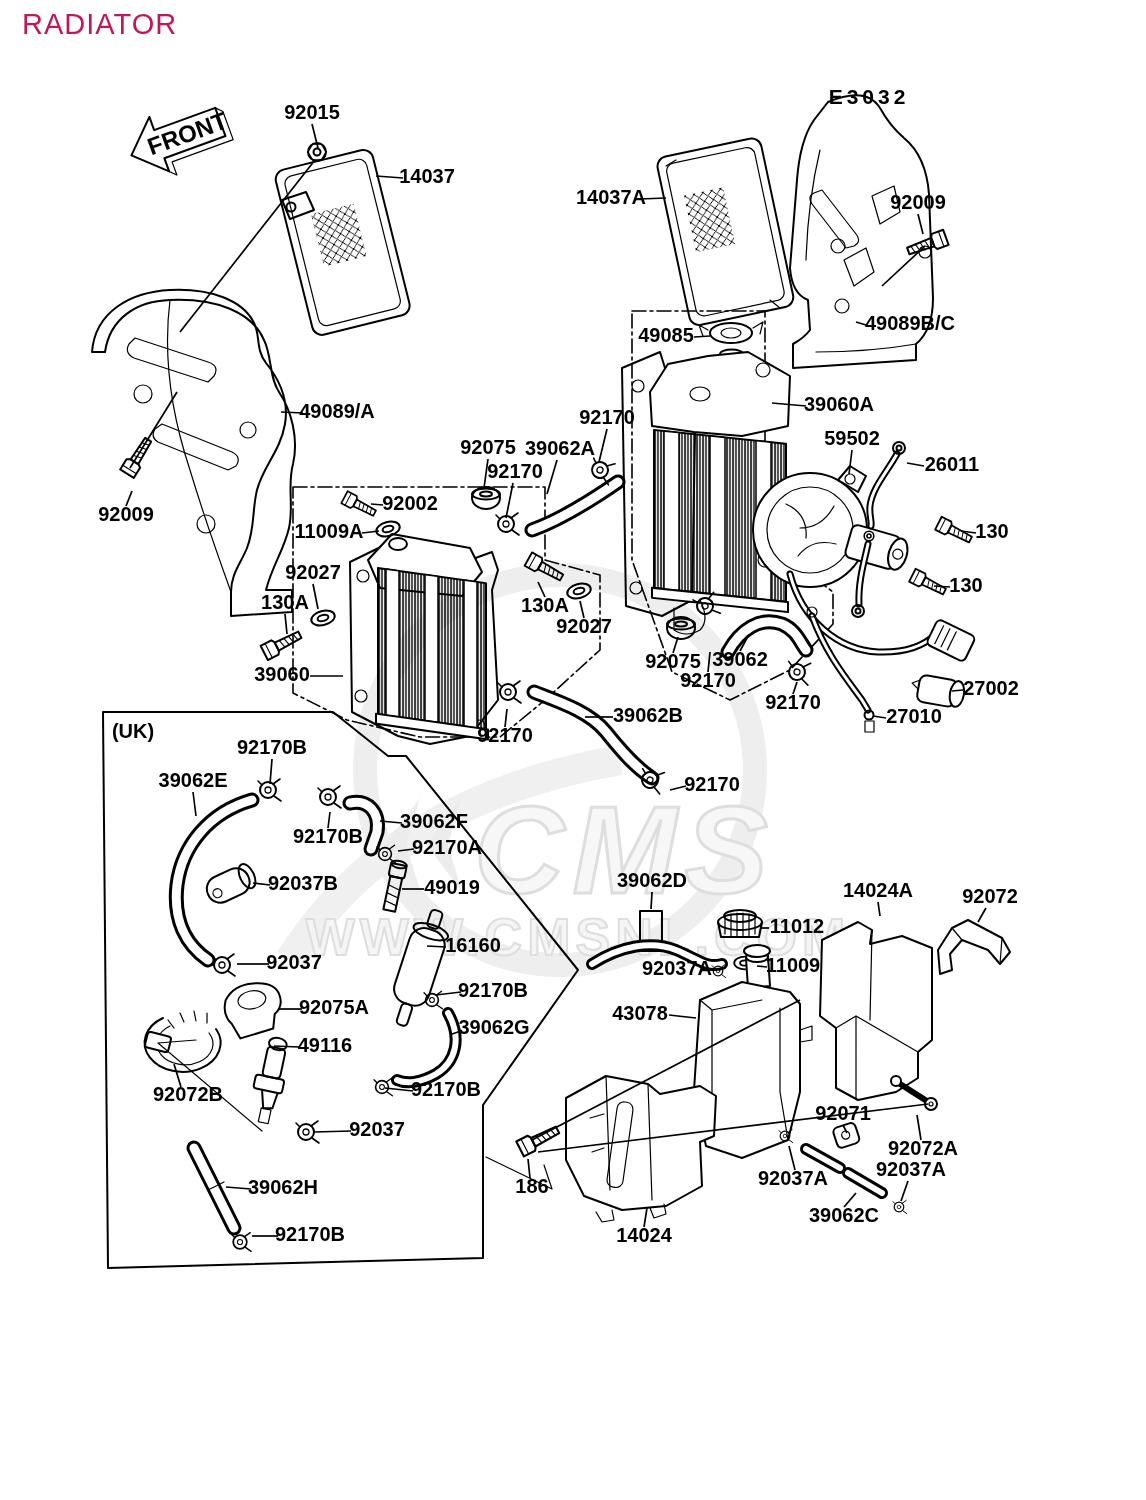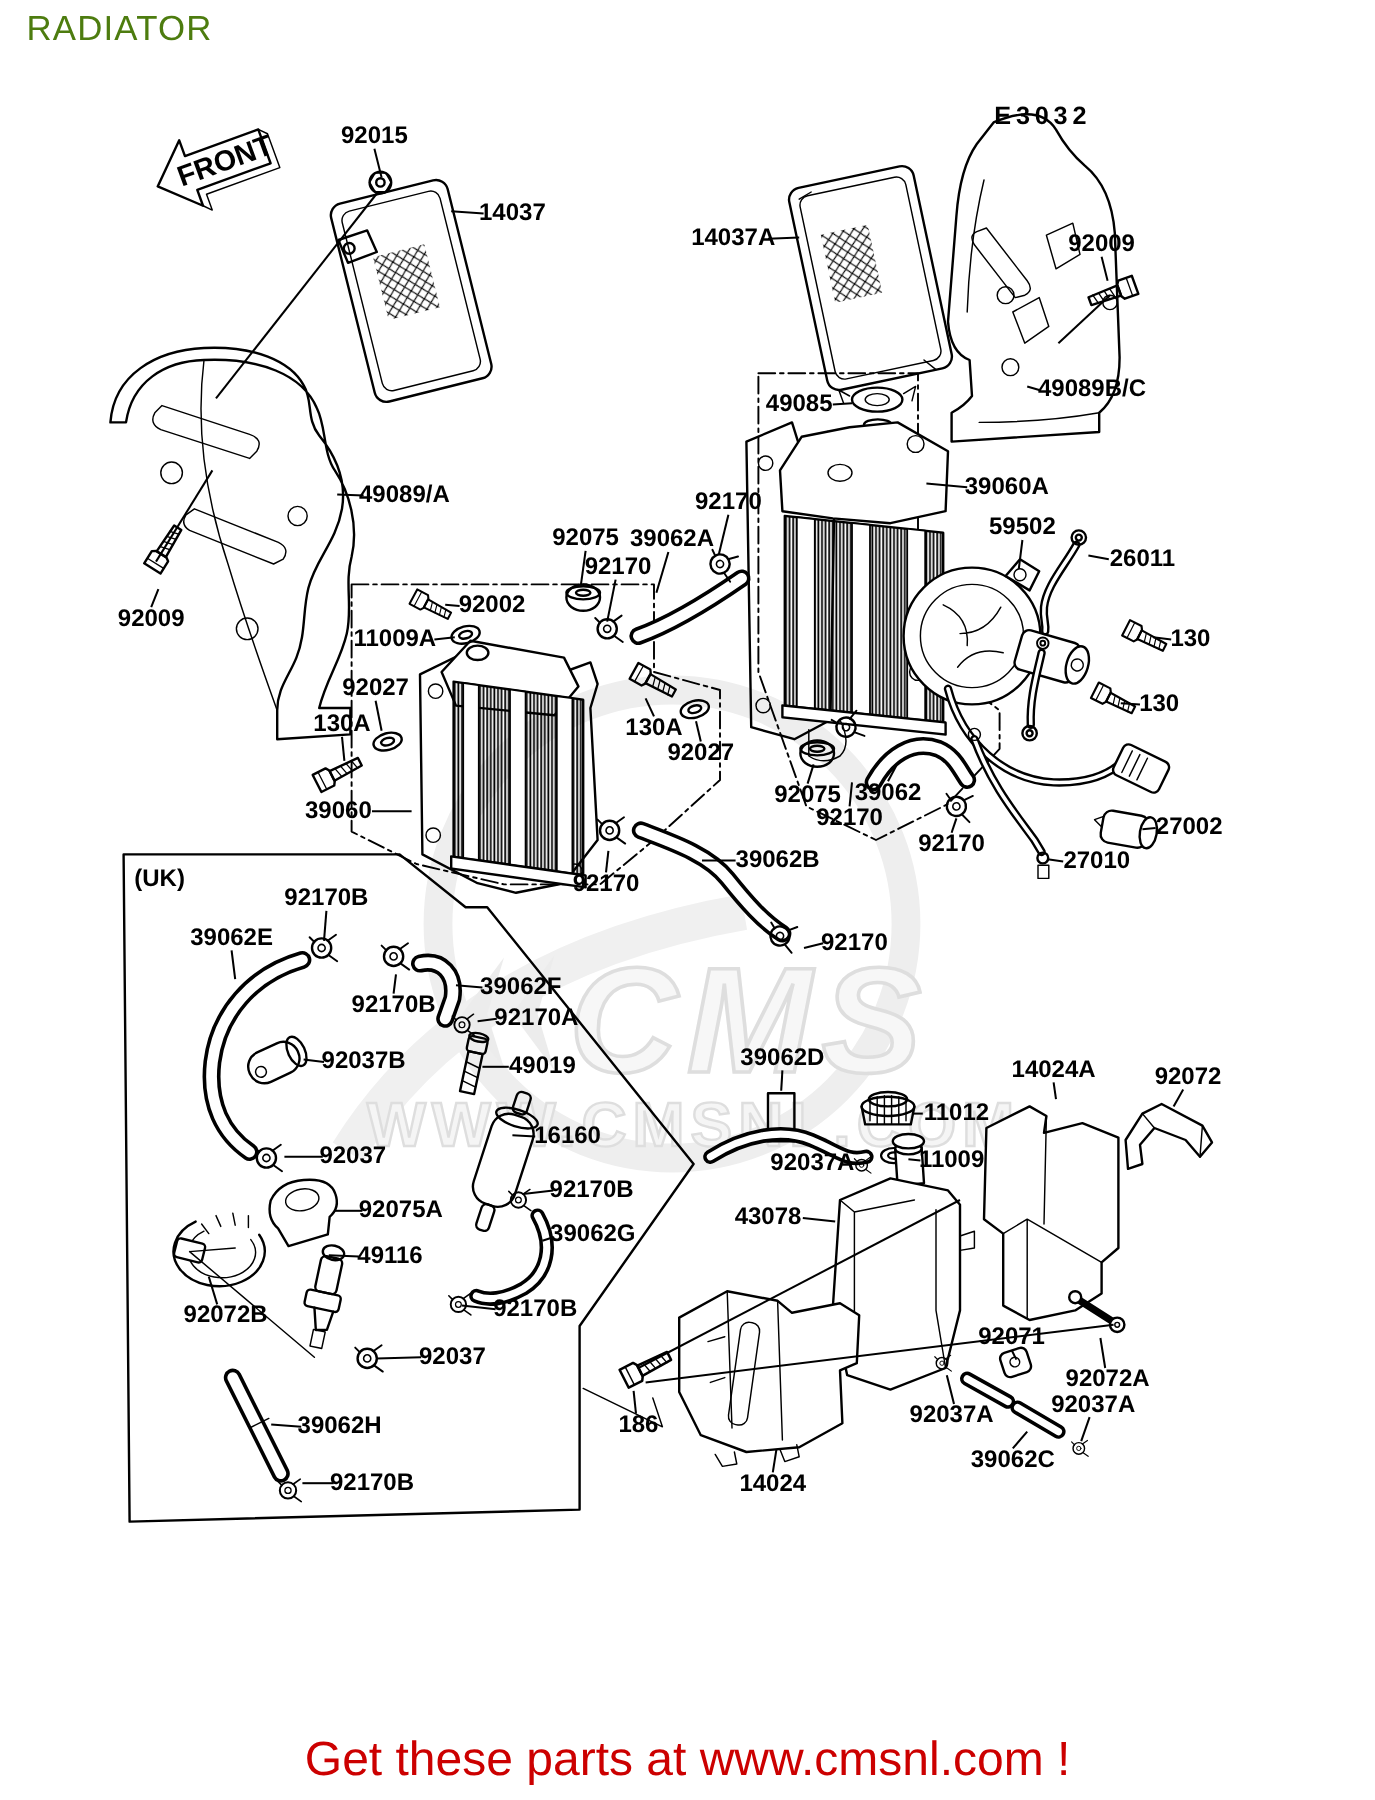--- a/index.html
+++ b/index.html
@@ -1,19 +1,19 @@
 <!DOCTYPE html>
 <html><head>
 <meta charset="utf-8">
 <style>
   html,body{margin:0;padding:0;background:#fff;}
   .page{position:relative;width:1146px;height:1500px;background:#ffffff;overflow:hidden;
         font-family:"Liberation Sans",sans-serif;}
   .page-title{position:absolute;left:22px;top:8px;font-size:29px;letter-spacing:1px;
-        color:#4d7c0f;font-weight:400;}
+        color:#be185d;font-weight:400;}
   .footer{position:absolute;left:0;top:1444px;width:100%;text-align:center;
         color:#cc0000;font-size:40px;font-weight:400;cursor:pointer;}
   svg{position:absolute;left:0;top:0;}
   .part-label{font:bold 20px "Liberation Sans",sans-serif;fill:#000;}
   .part-label.code{font-size:21px;letter-spacing:4px;}
   #leaders line{stroke:#000;stroke-width:1.7;}
   .art{stroke:#000;fill:none;stroke-width:2;stroke-linejoin:round;stroke-linecap:round;}
   .thin{stroke-width:1.2;}
   .chain{stroke:#000;fill:none;stroke-width:1.6;stroke-dasharray:14 4 3 4;}
   .hoseO{fill:none;stroke:#000;stroke-width:15;stroke-linecap:round;}
@@ -513,14 +513,13 @@
         <text x="923" y="1150" text-anchor="middle" dominant-baseline="middle" class="part-label">92072A</text>
         <text x="793" y="1180" text-anchor="middle" dominant-baseline="middle" class="part-label">92037A</text>
         <text x="911" y="1171" text-anchor="middle" dominant-baseline="middle" class="part-label">92037A</text>
         <text x="844" y="1217" text-anchor="middle" dominant-baseline="middle" class="part-label">39062C</text>
         <text x="532" y="1188" text-anchor="middle" dominant-baseline="middle" class="part-label">186</text>
         <text x="644" y="1237" text-anchor="middle" dominant-baseline="middle" class="part-label">14024</text>
         <text x="869" y="98" text-anchor="middle" dominant-baseline="middle" class="part-label code">E3032</text>
       </g>
   </svg>
 
-  <div class="footer">Get these parts at www.cmsnl.com !</div>
 </div>
 
 </body></html>

